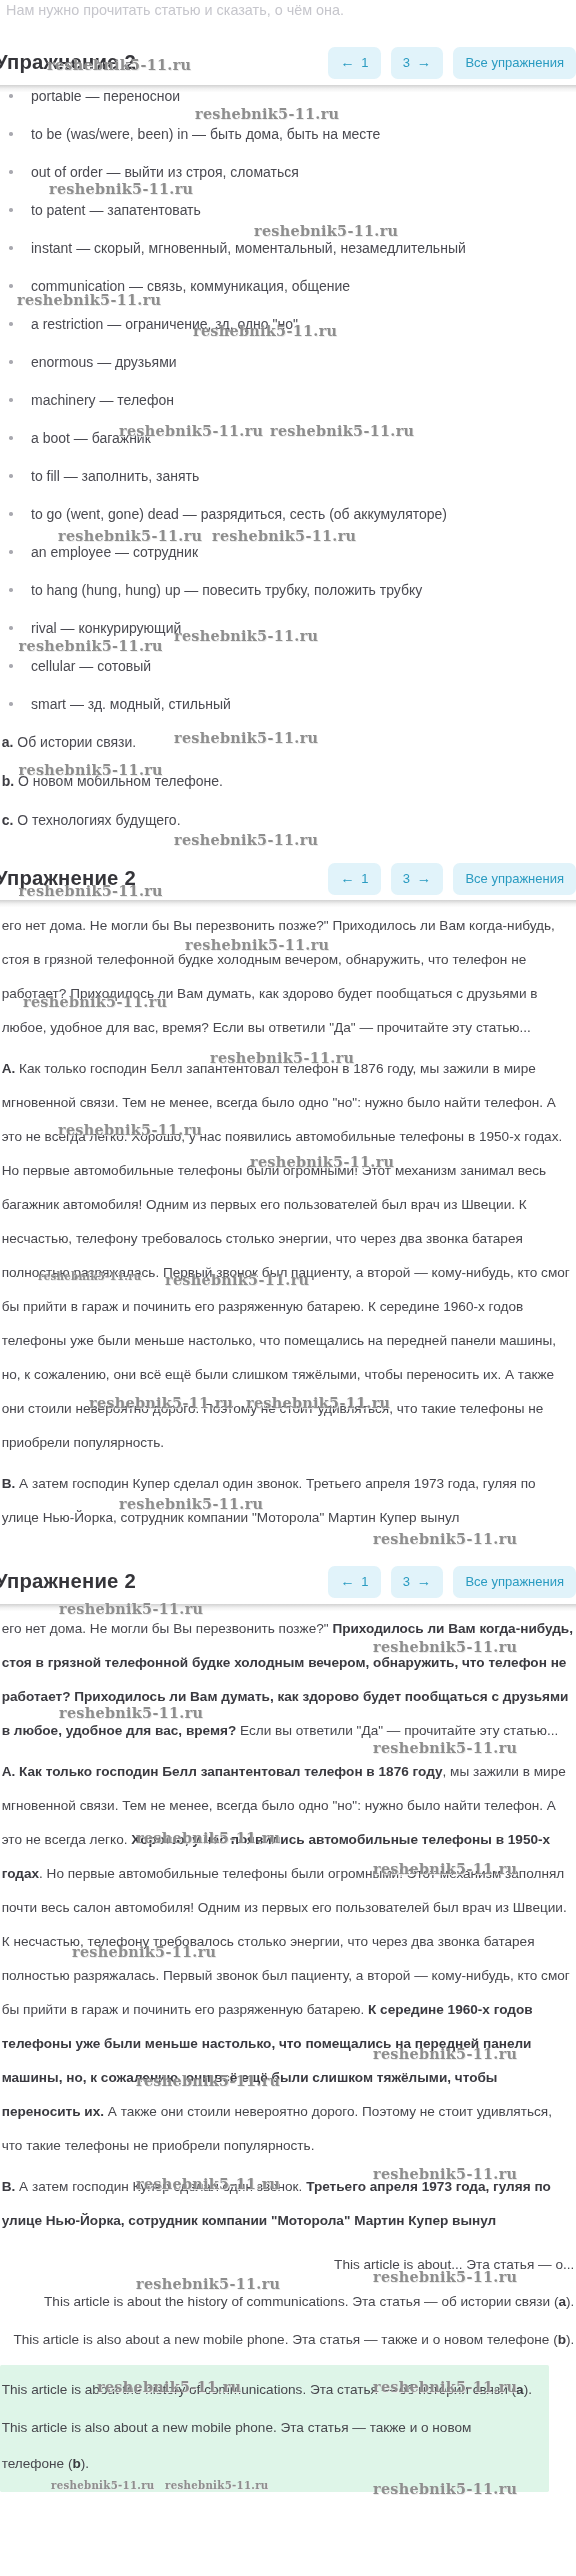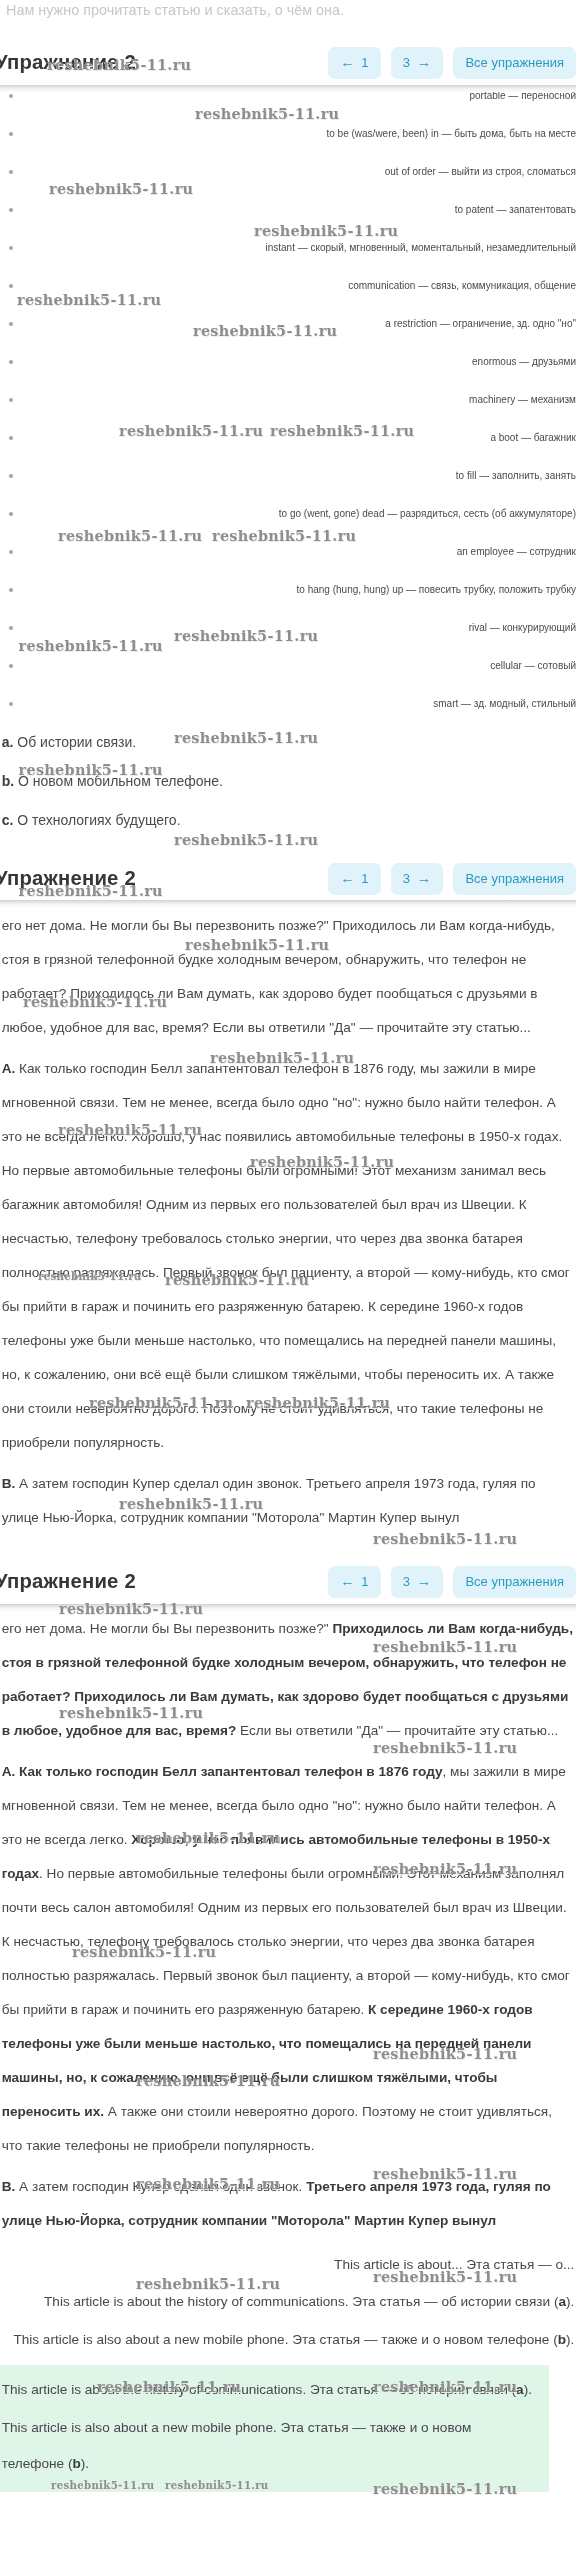--- a/index.html
+++ b/index.html
@@ -17,22 +17,22 @@
   .btn{
     background:#e1f3fa;color:#2a9bc1;border:none;border-radius:6.8px;
     height:32px;display:flex;align-items:center;gap:6.8px;padding:0 12px;
     font-size:13px;font-family:inherit;cursor:pointer;white-space:nowrap;
   }
   .btn .arr{font-size:14.4px;line-height:1;}
   .strip{height:6.8px;background:linear-gradient(to bottom,#d2d2d2,#f2f2f2 55%,#fdfdfd);z-index:3;}
   .vocab-wrap{padding-top:3.4px;z-index:1;}
   ul.vocab{list-style:none;margin:0;padding:0;}
   ul.vocab li{
-    position:relative;padding-left:20px;margin:0 0 22px 0;
-    font-size:10px;line-height:16px;color:#4a4a51;text-align:right;
+    position:relative;padding-left:31px;margin:0 0 22px 0;
+    font-size:14px;line-height:16px;color:#4a4a51;
   }
   ul.vocab li .dot{
     position:absolute;left:9.3px;top:6px;width:3.4px;height:3.4px;border-radius:50%;
     background:#a9a9b0;
   }
   .opts{margin-top:7.6px;}
   .opt{font-size:14px;line-height:16px;color:#4a4a51;margin:0 0 23px 1.7px;}
   .opt b{color:#3d3d43;}
   .textblock{left:1.7px;right:1.7px;overflow:hidden;z-index:1;}
   .rich{margin:0 0 6.8px 0;font-size:13.6px;line-height:34px;color:#47474d;}
@@ -75,21 +75,21 @@
 <div class="abs vocab-wrap" style="top:85px;">
   <ul class="vocab" id="vocabList">
       <li><span class="dot"></span><span>portable — переносной</span></li>
       <li><span class="dot"></span><span>to be (was/were, been) in — быть дома, быть на месте</span></li>
       <li><span class="dot"></span><span>out of order — выйти из строя, сломаться</span></li>
       <li><span class="dot"></span><span>to patent — запатентовать</span></li>
       <li><span class="dot"></span><span>instant — скорый, мгновенный, моментальный, незамедлительный</span></li>
       <li><span class="dot"></span><span>communication — связь, коммуникация, общение</span></li>
       <li><span class="dot"></span><span>a restriction — ограничение, зд. одно "но"</span></li>
       <li><span class="dot"></span><span>enormous — друзьями</span></li>
-      <li><span class="dot"></span><span>machinery — механизм</span></li>
+      <li><span class="dot"></span><span>machinery — телефон</span></li>
       <li><span class="dot"></span><span>a boot — багажник</span></li>
       <li><span class="dot"></span><span>to fill — заполнить, занять</span></li>
       <li><span class="dot"></span><span>to go (went, gone) dead — разрядиться, сесть (об аккумуляторе)</span></li>
       <li><span class="dot"></span><span>an employee — сотрудник</span></li>
       <li><span class="dot"></span><span>to hang (hung, hung) up — повесить трубку, положить трубку</span></li>
       <li><span class="dot"></span><span>rival — конкурирующий</span></li>
       <li><span class="dot"></span><span>cellular — сотовый</span></li>
       <li><span class="dot"></span><span>smart — зд. модный, стильный</span></li>
     </ul>
   <div class="opts" id="optList">

